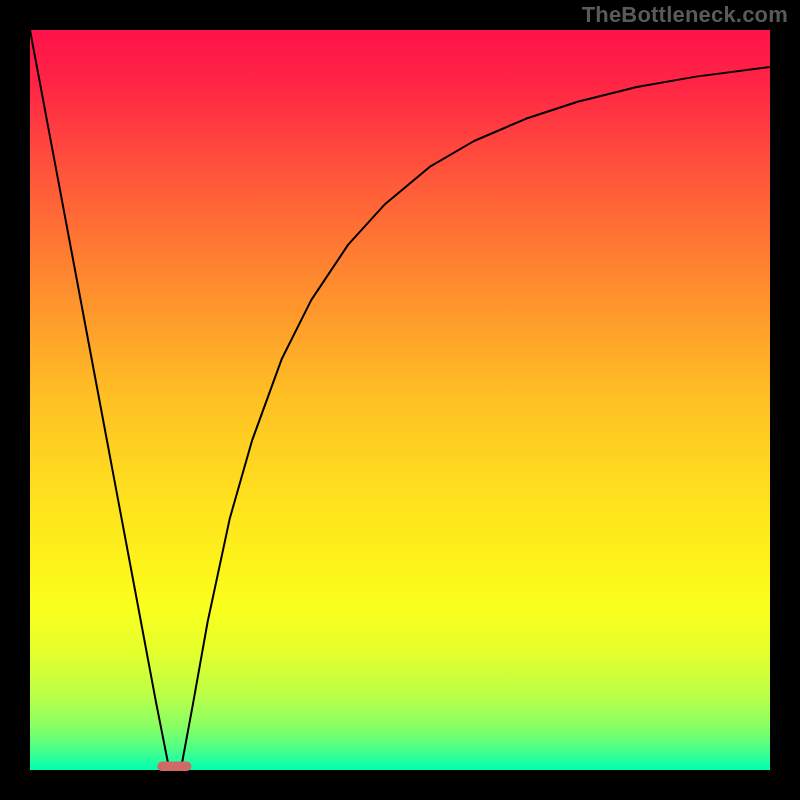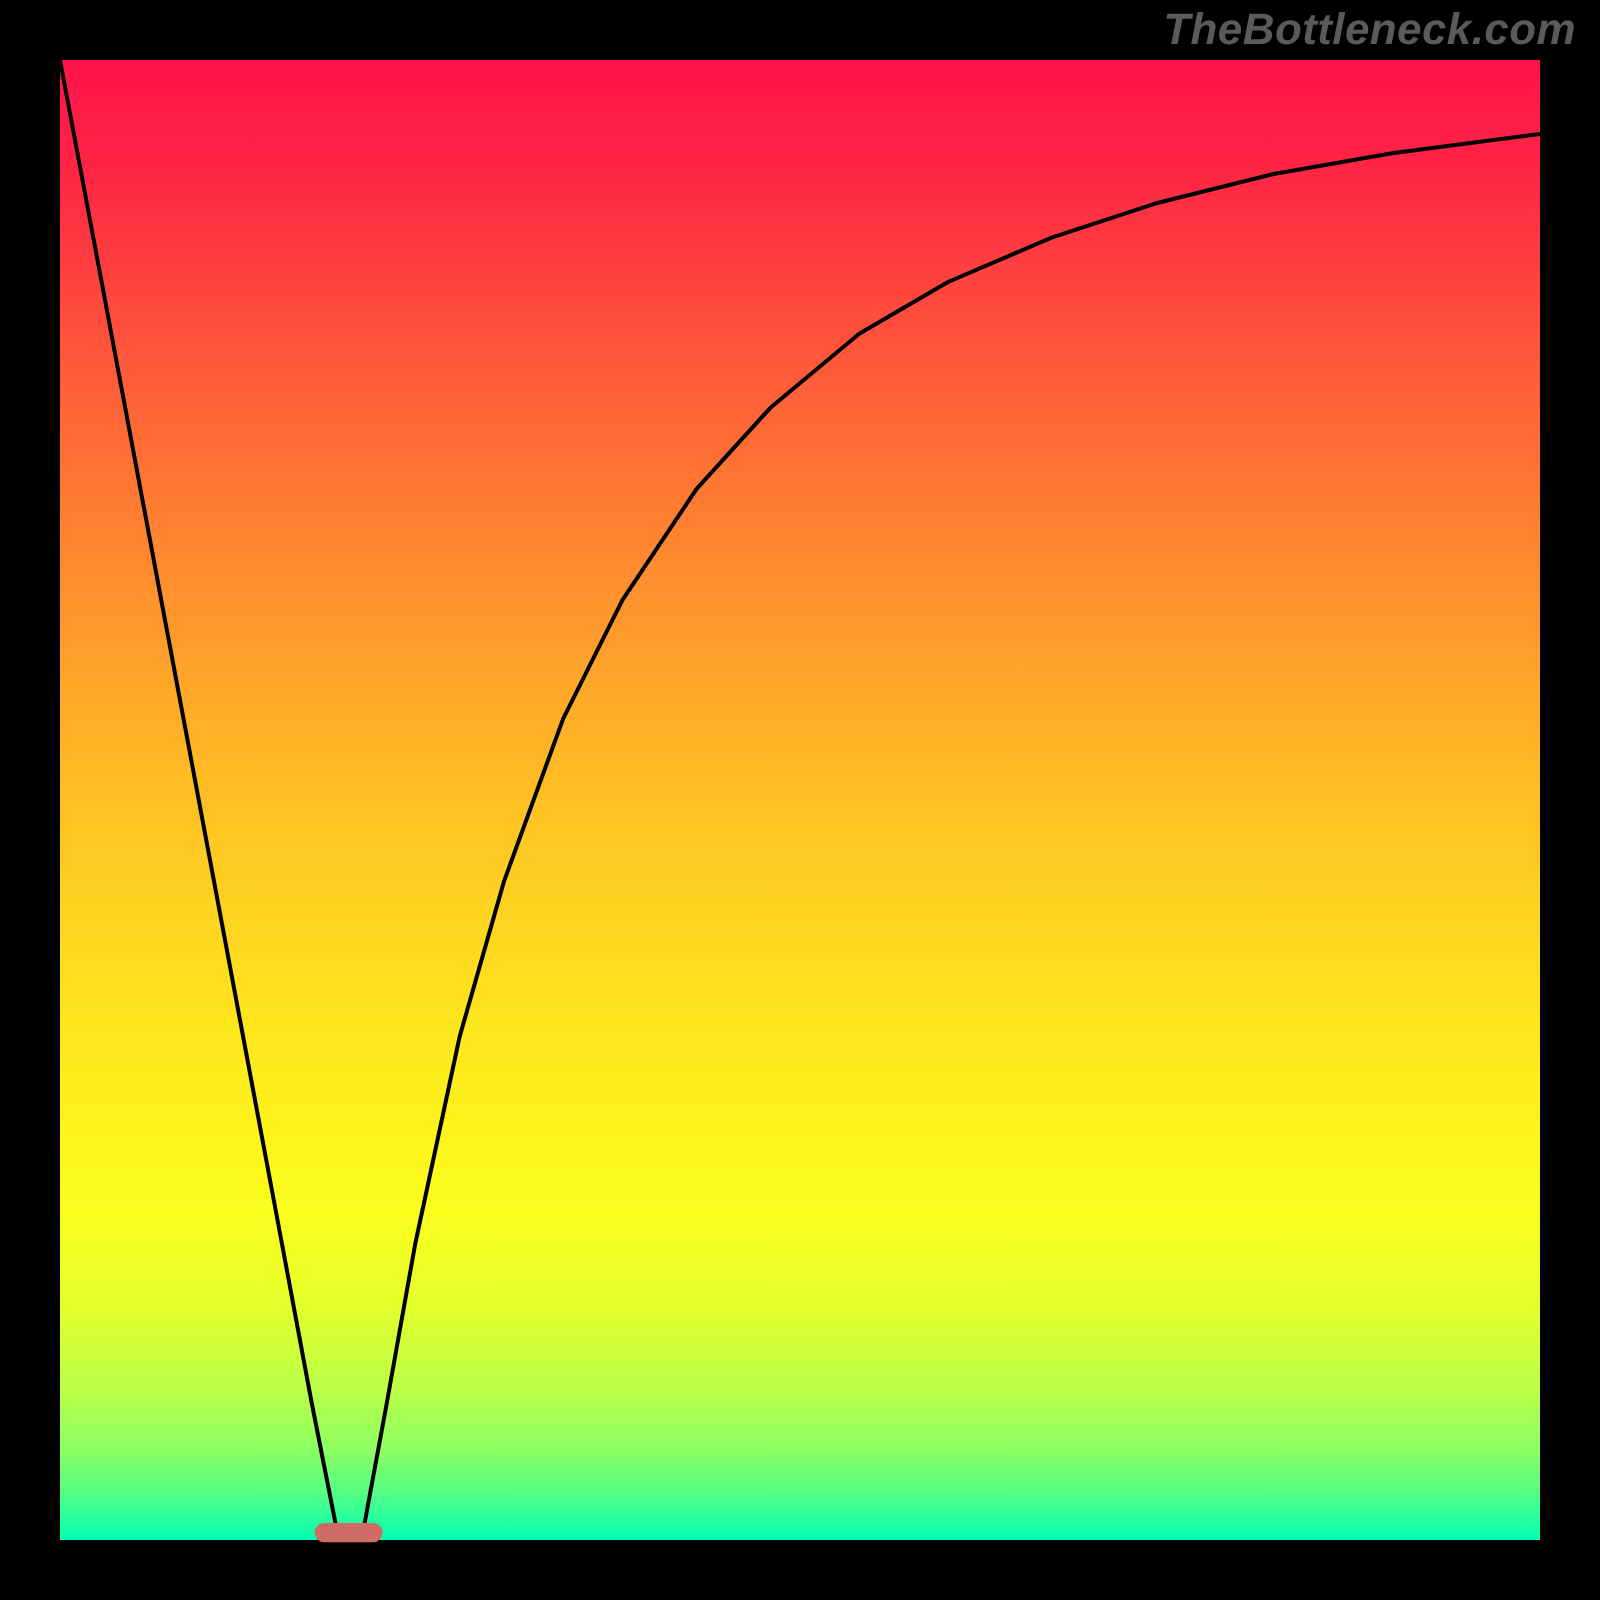--- a/index.html
+++ b/index.html
@@ -8,21 +8,20 @@
     width: 800px;
     height: 800px;
     overflow: hidden;
     background: #ffffff;
     font-family: Arial, Helvetica, sans-serif;
   }
   .frame {
     position: relative;
     width: 800px;
     height: 800px;
-    font-style: italic;
   }
   .watermark {
     position: absolute;
     top: 2px;
     right: 12px;
     font-size: 22px;
     font-weight: 600;
     color: #5a5a5a;
     letter-spacing: 0.2px;
     z-index: 10;

